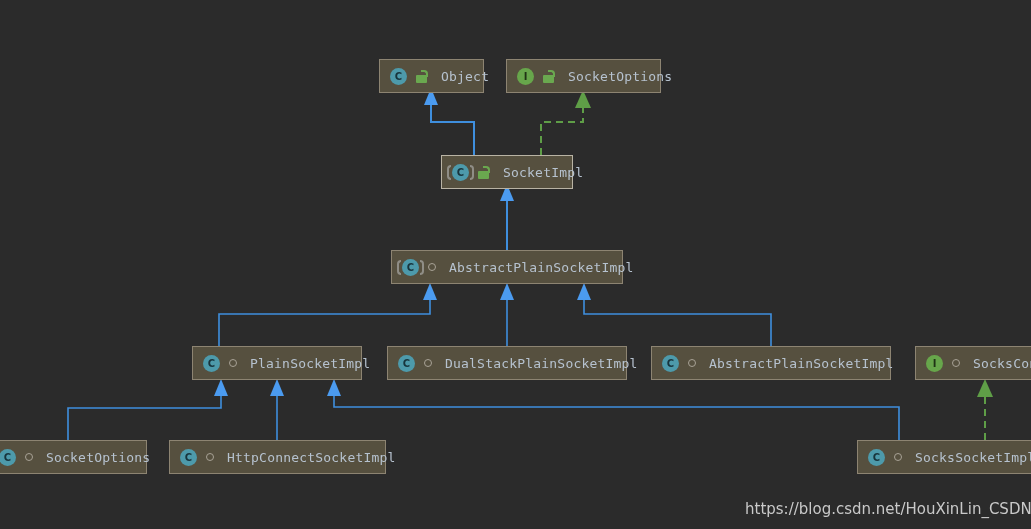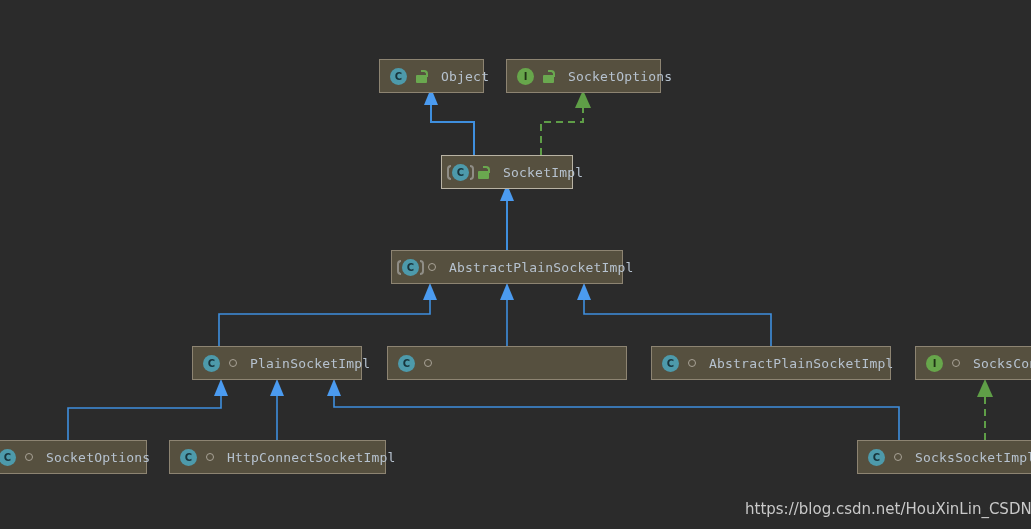--- a/index.html
+++ b/index.html
@@ -224,20 +224,21 @@
 
   <div class="node" style="left:192px; top:346px; width:170px;">
     <span class="type-icon cls">C</span>
     <span class="vis pkg"></span>
     <span class="label">PlainSocketImpl</span>
   </div>
 
   <div class="node" style="left:387px; top:346px; width:240px;">
     <span class="type-icon cls">C</span>
     <span class="vis pkg"></span>
+    <span class="label">DualStackPlainSocketImpl</span>
   </div>
 
   <div class="node" style="left:651px; top:346px; width:240px;">
     <span class="type-icon cls">C</span>
     <span class="vis pkg"></span>
     <span class="label">AbstractPlainSocketImpl</span>
   </div>
 
   <div class="node" style="left:915px; top:346px; width:150px;">
     <span class="type-icon iface">I</span>

